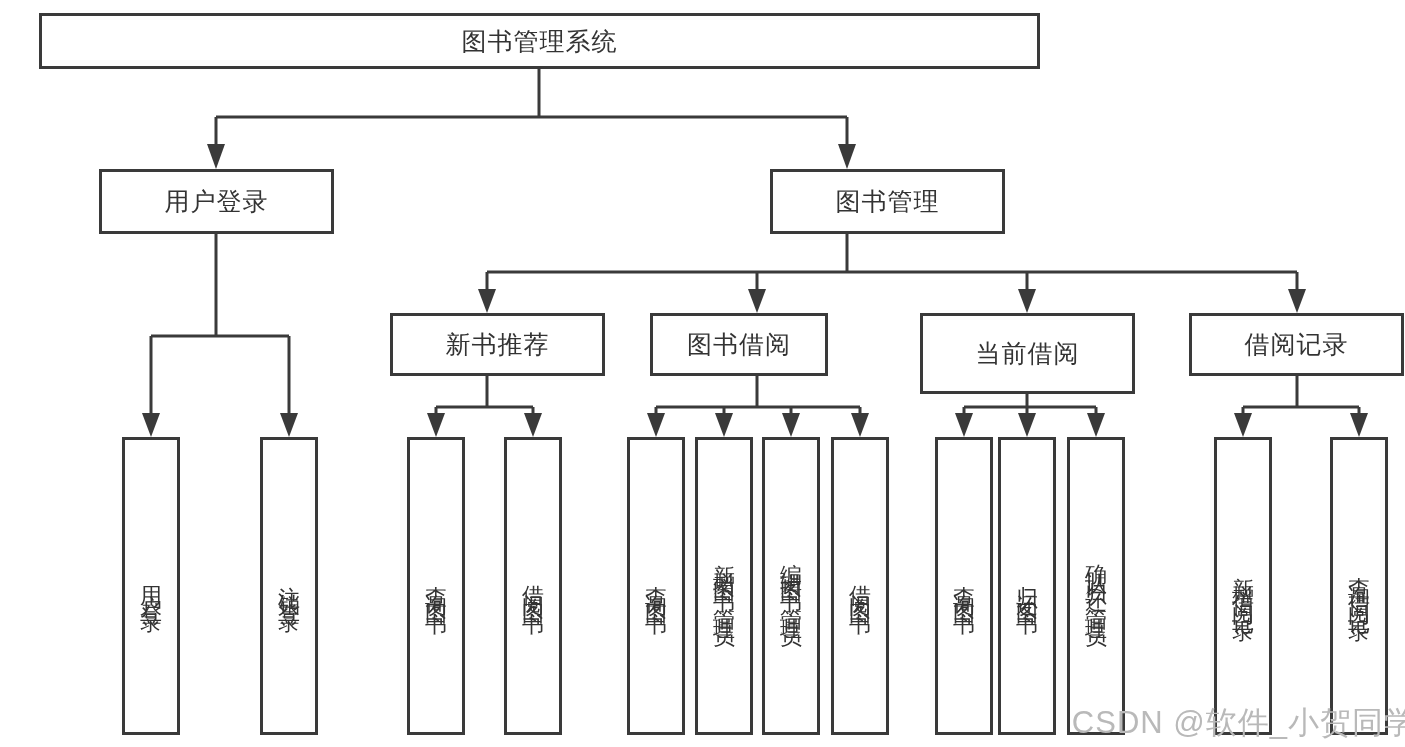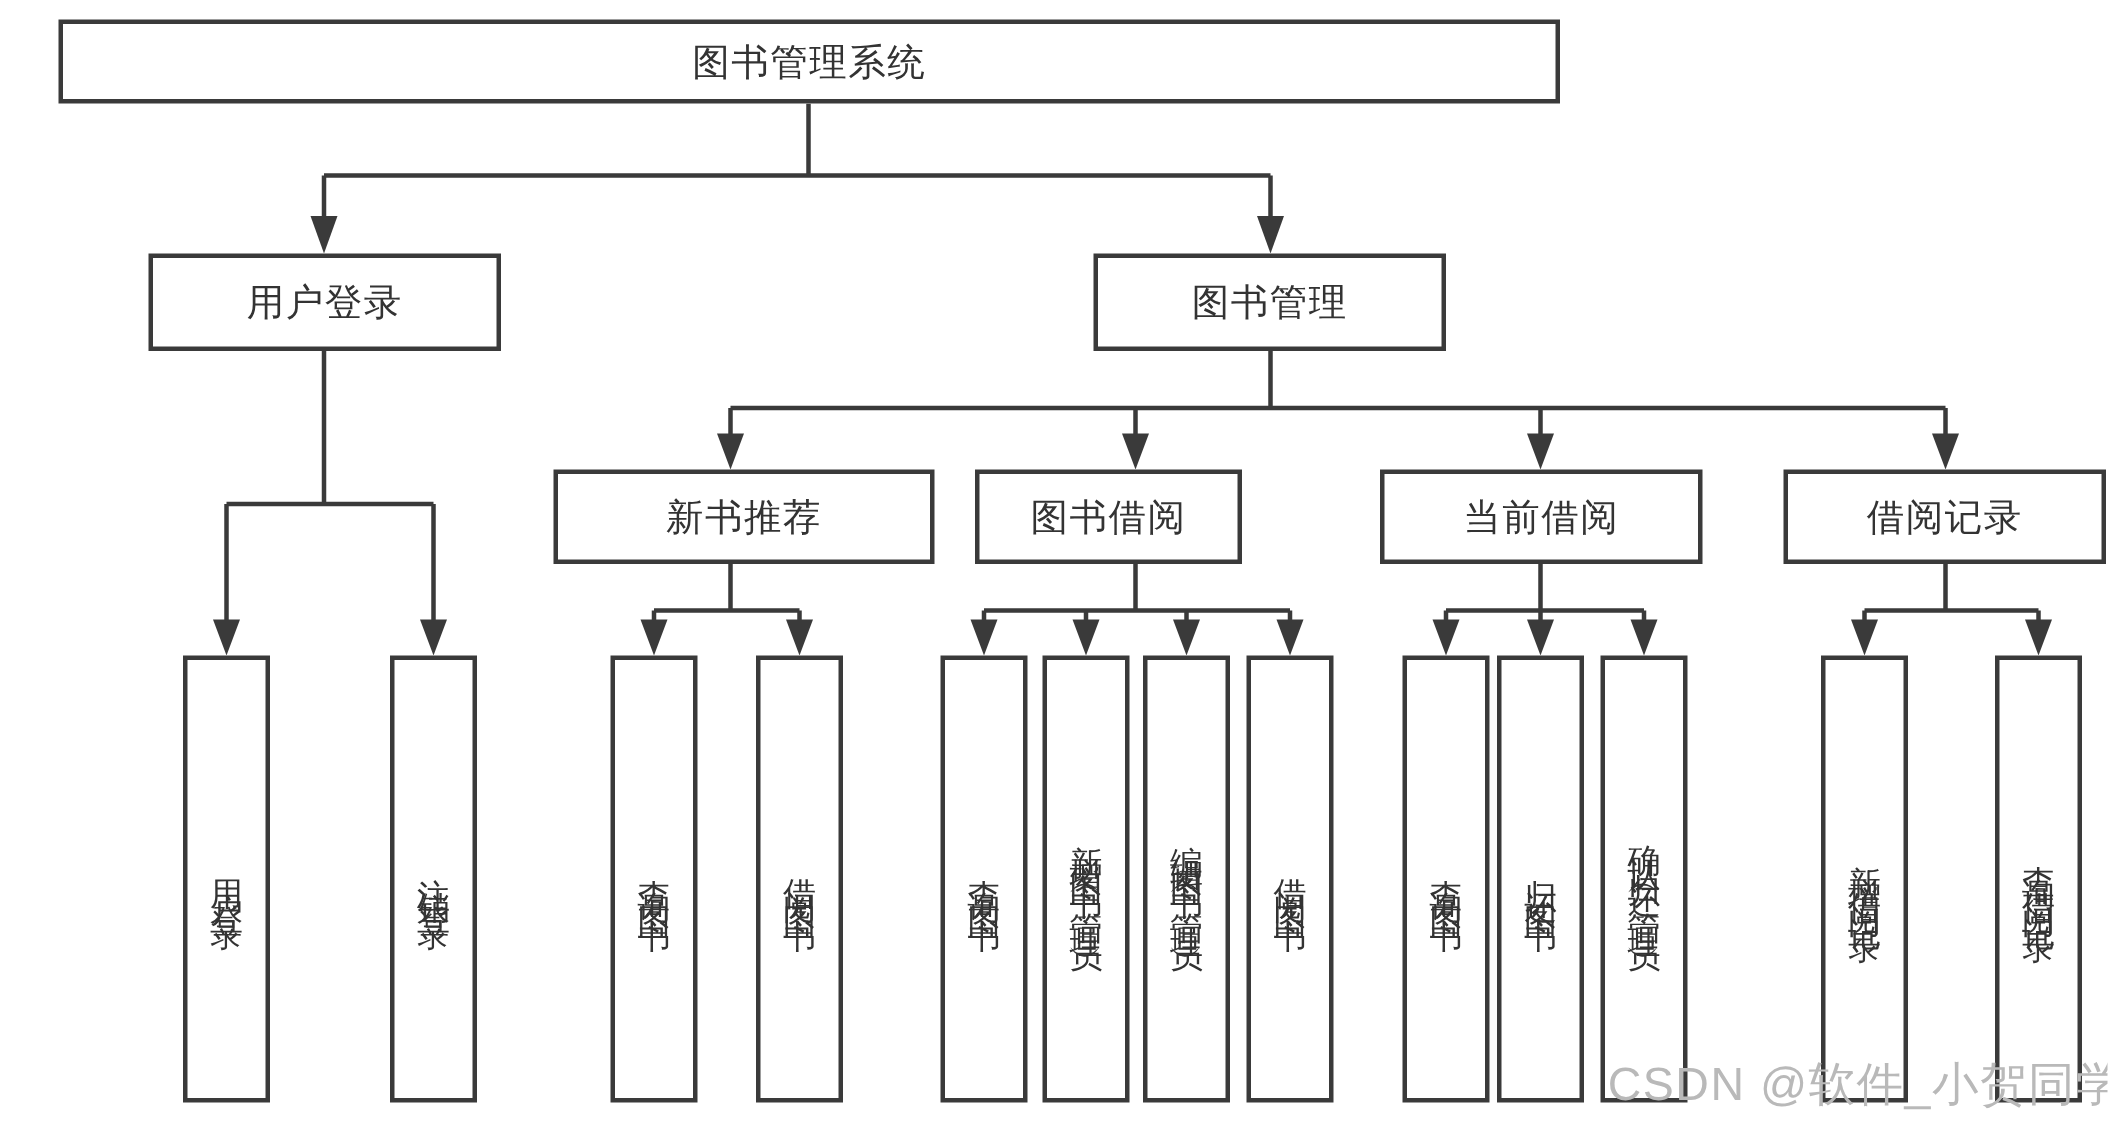--- a/index.html
+++ b/index.html
@@ -75,31 +75,31 @@
     </g>
   </svg>
 
   <div class="node" style="left:22px;top:13px;width:1001px;height:56px">
     <span>图书管理系统</span>
   </div>
 
   <div class="node" style="left:82px;top:169px;width:235px;height:65px">
     <span>用户登录</span>
   </div>
-  <div class="node" style="left:712px;top:169px;width:235px;height:65px">
+  <div class="node" style="left:753px;top:169px;width:235px;height:65px">
     <span>图书管理</span>
   </div>
 
-  <div class="node" style="left:352px;top:313px;width:254px;height:63px">
+  <div class="node" style="left:373px;top:313px;width:215px;height:63px">
     <span>新书推荐</span>
   </div>
   <div class="node" style="left:633px;top:313px;width:178px;height:63px">
     <span>图书借阅</span>
   </div>
-  <div class="node" style="left:903px;top:313px;width:215px;height:63px">
+  <div class="node" style="left:903px;top:313px;width:215px;height:81px">
     <span>当前借阅</span>
   </div>
   <div class="node" style="left:1172px;top:313px;width:215px;height:63px">
     <span>借阅记录</span>
   </div>
 
   <div class="leaf" style="left:105px">
     <span class="vtext">用户登录</span>
   </div>
   <div class="leaf" style="left:243px">

